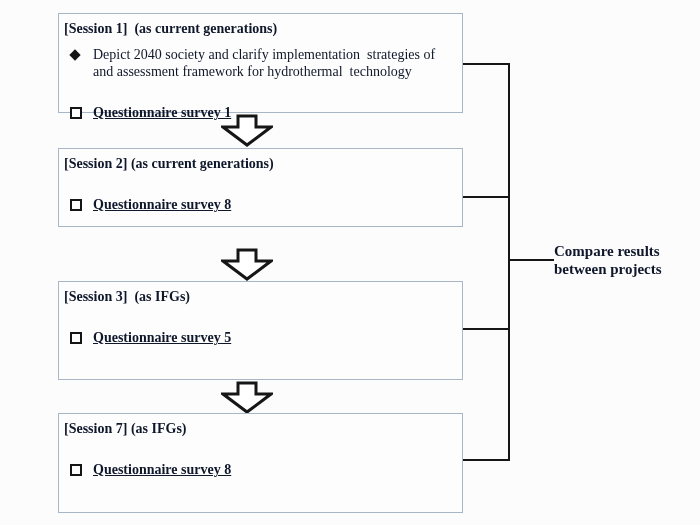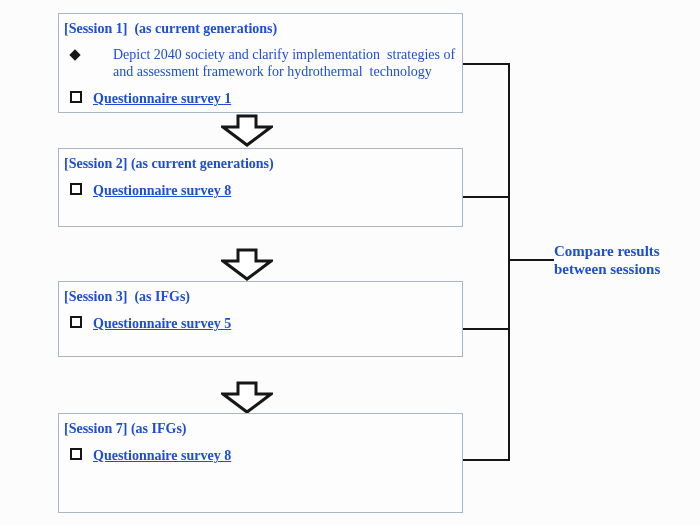--- a/index.html
+++ b/index.html
@@ -2,52 +2,52 @@
 <html><head>
 <meta charset="utf-8">
 <style>
   html, body { margin: 0; padding: 0; background: #ffffff; }
   .canvas {
     position: relative;
     width: 700px;
     height: 525px;
     background: #fcfcfc;
     font-family: "Liberation Serif", serif;
-    color: #1d4ed8;
+    color: #0f172a;
     overflow: hidden;
   }
   .session-box {
     position: absolute;
     left: 58px;
     width: 405px;
     box-sizing: border-box;
     border: 1px solid #a9b6c6;
     background: #fdfdfd;
     padding: 7px 8px 0 5px;
   }
   .box-title {
     font-weight: bold;
     font-size: 14px;
     line-height: 1.15;
     white-space: pre;
   }
-  .bullet-row { display: flex; margin-top: 10px; gap: 20px; }
+  .bullet-row { display: flex; margin-top: 10px; }
   .diamond-bullet {
     flex: none;
     width: 8px; height: 8px;
     background: #151515;
     transform: rotate(45deg);
     margin: 4px 14px 0 7px;
   }
   .bullet-text {
     font-size: 14px;
     line-height: 1.18;
     white-space: pre;
   }
-  .survey-row { display: flex; align-items: flex-start; margin-top: 11px; }
+  .survey-row { display: flex; align-items: center; margin-top: 25px; }
   .square-bullet {
     flex: none;
     width: 8px; height: 8px;
     border: 2px solid #151515;
     background: #fdfdfd;
     margin: 0 11px 0 6px;
   }
   .survey-text {
     font-weight: bold;
     font-size: 14px;
@@ -95,21 +95,21 @@
     <div class="survey-row">
       <span class="square-bullet"></span>
       <span class="survey-text">Questionnaire survey 8</span>
     </div>
   </div>
 
   <svg class="flow-arrow" style="top:248px" viewBox="0 0 52 33">
     <path d="M17 2 L35 2 L35 13 L50 13 L26 31 L2 13 L17 13 Z" fill="#ffffff" stroke="#161616" stroke-width="3" stroke-linejoin="miter"></path>
   </svg>
 
-  <div class="session-box" style="top:281px;height:76px">
+  <div class="session-box" style="top:281px;height:99px">
     <div class="box-title">[Session 3]  (as IFGs)</div>
     <div class="survey-row">
       <span class="square-bullet"></span>
       <span class="survey-text">Questionnaire survey 5</span>
     </div>
   </div>
 
   <svg class="flow-arrow" style="top:381px" viewBox="0 0 52 33">
     <path d="M17 2 L35 2 L35 13 L50 13 L26 31 L2 13 L17 13 Z" fill="#ffffff" stroke="#161616" stroke-width="3" stroke-linejoin="miter"></path>
   </svg>
@@ -123,15 +123,15 @@
   </div>
 
   <div class="hline" style="top:63px;left:463px;width:47px"></div>
   <div class="hline" style="top:196px;left:463px;width:47px"></div>
   <div class="hline" style="top:328px;left:463px;width:47px"></div>
   <div class="hline" style="top:459px;left:463px;width:47px"></div>
   <div class="vline" style="top:63px;left:508px;height:398px"></div>
   <div class="hline" style="top:259px;left:510px;width:44px"></div>
 
   <div class="side-label">Compare results
-between sessions</div>
+between projects</div>
 
 </div>
 
 </body></html>

